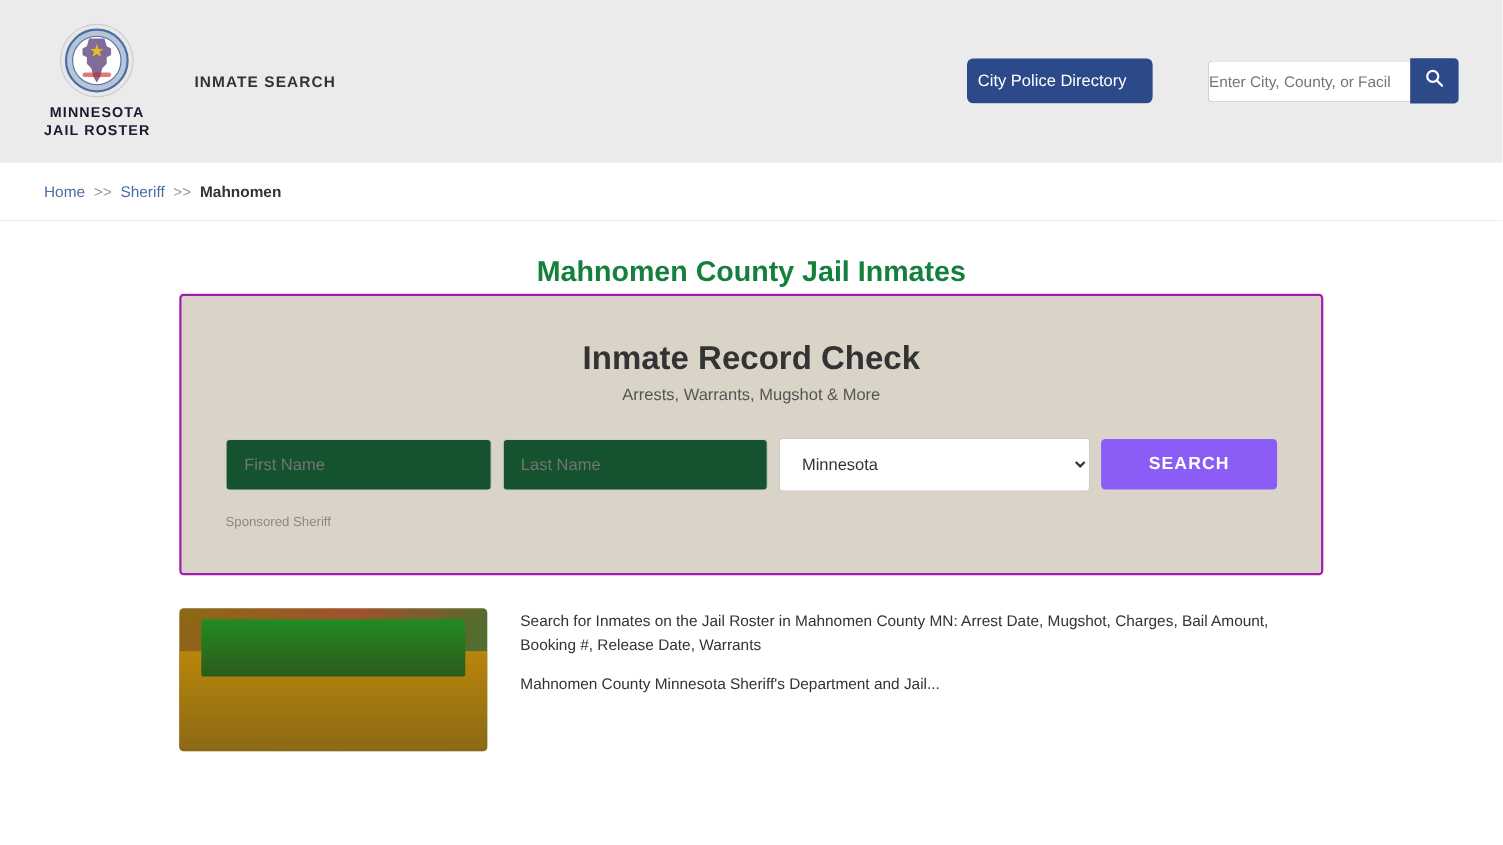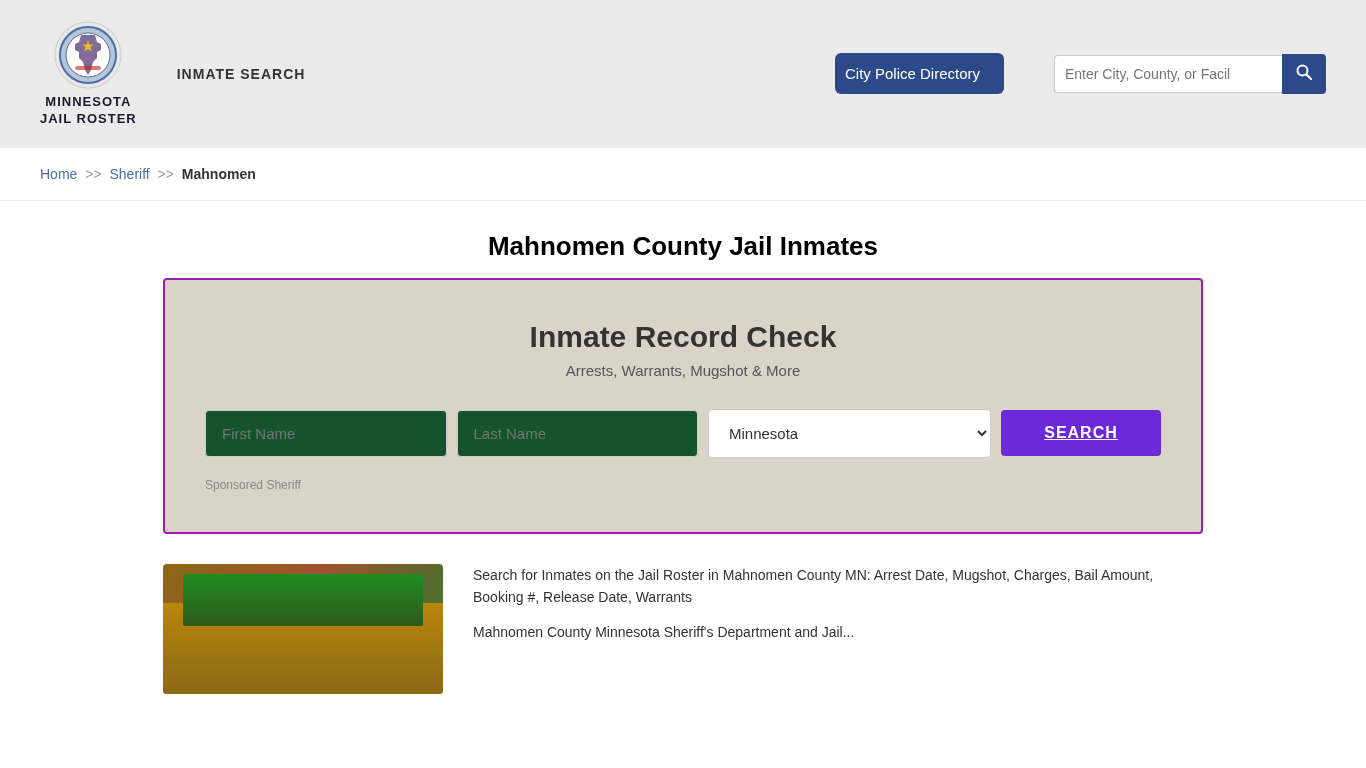--- a/index.html
+++ b/index.html
@@ -57,26 +57,26 @@
     .nav-btn.city-police {
       background: #2c4a8a;
       padding-left: 10px;
     }
     .search-bar {
       display: flex;
       align-items: center;
       margin-left: 20px;
     }
     .search-input {
-      padding: 10px 10px;
+      padding: 10px 0;
       font-size: 14px;
       border: 1px solid #ccc;
       border-right: none;
       border-radius: 4px 0 0 4px;
-      width: 228px;
+      width: 184px;
       background: #fff;
       color: #999;
     }
     .search-btn {
       background: #2c4a8a;
       border: none;
       padding: 10px 14px;
       cursor: pointer;
       border-radius: 0 4px 4px 0;
       color: #fff;
@@ -100,22 +100,22 @@
     .breadcrumb .current {
       font-weight: 700;
       color: #333;
     }
 
     
     .page-title {
       text-align: center;
       font-size: 26px;
       font-weight: 700;
-      padding: 30px 20px 16px;
-      color: #000000;
+      padding: 30px 20px 5px;
+      color: #15803d;
     }
 
     
     .record-check-container {
       max-width: 1120px;
       margin: 0 auto 30px;
       padding: 0 40px;
     }
     .record-check-box {
       background: #d9d4c7;
@@ -156,31 +156,30 @@
       flex: 1.2;
       min-width: 200px;
       padding: 14px 16px;
       font-size: 15px;
       border: 1px solid #ccc;
       border-radius: 4px;
       background: #fff;
       color: #333;
     }
     .search-btn-main {
-      background: #6d28d9;
+      background: #8b5cf6;
       color: #fff;
       border: none;
       padding: 14px 40px;
       font-size: 16px;
       font-weight: 700;
       letter-spacing: 1px;
       border-radius: 4px;
       cursor: pointer;
       min-width: 160px;
-      text-decoration: underline;
     }
     .sponsored {
       margin-top: 20px;
       font-size: 12px;
       color: #888;
     }
 
     
     .bottom-section {
       max-width: 1120px;

